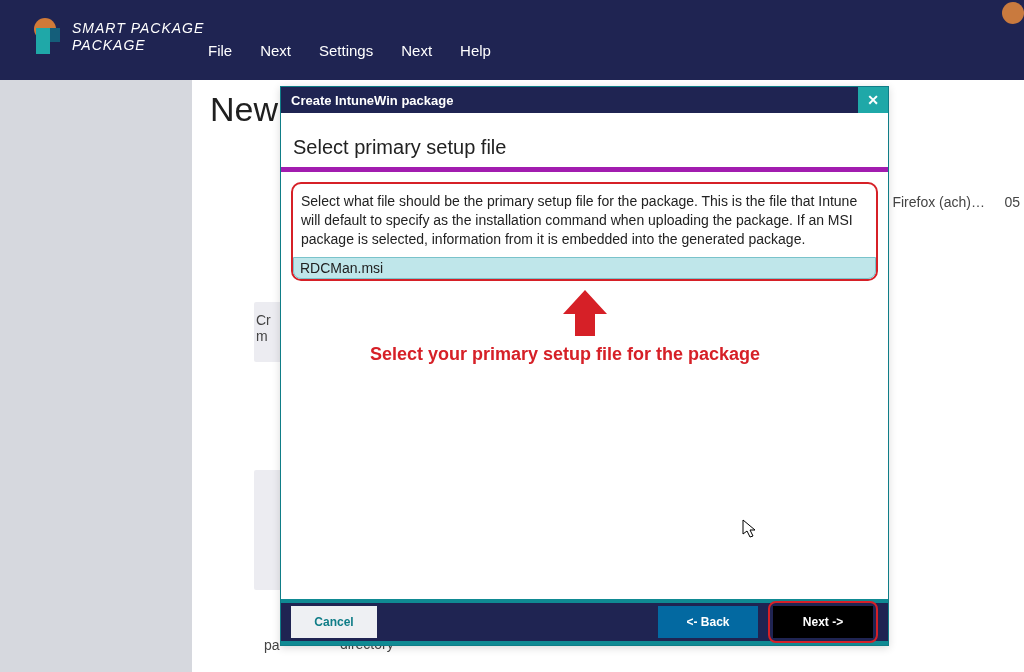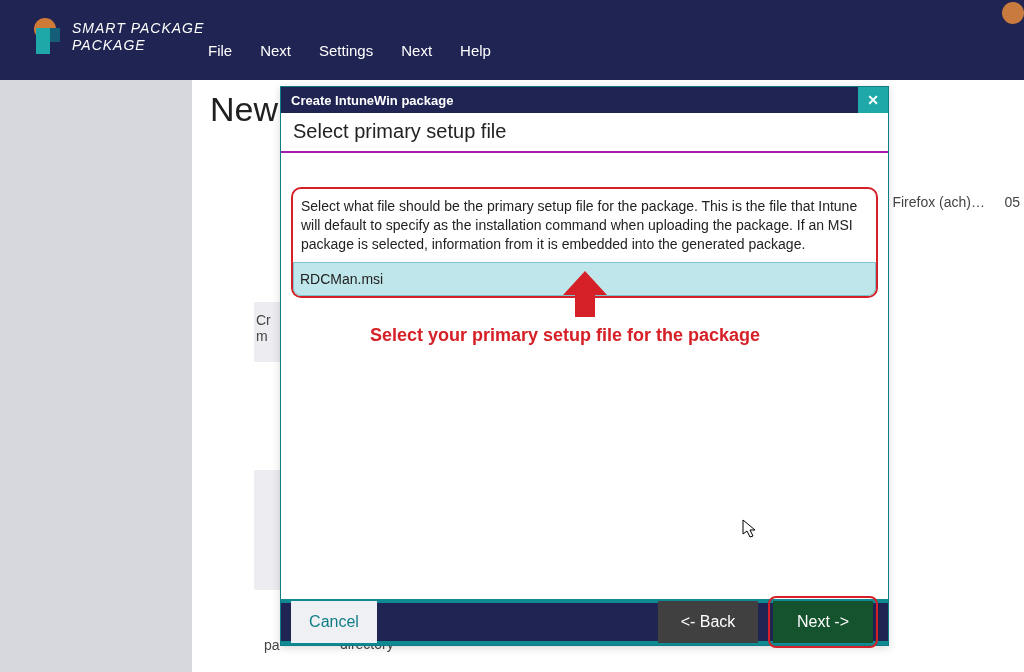--- a/index.html
+++ b/index.html
@@ -147,45 +147,44 @@
     display: flex;
     align-items: center;
     justify-content: center;
     color: #fff;
     font-size: 14px;
     cursor: pointer;
   }
   .dlg-subtitle {
     font-size: 20px;
     color: #222;
-    padding: 7px 12px 8px;
-    border-bottom: 2px solid #a21caf;
+    padding: 23px 12px 8px;
+    border-bottom: 5px solid #a21caf;
   }
   .dlg-body {
     flex: 1;
     position: relative;
     padding: 10px;
     overflow: hidden;
   }
   .highlight-box {
     border: 2.5px solid #d62027;
     border-radius: 10px;
     padding: 8px 8px 0;
-    margin-top: 24px;
   }
   .instruction {
     font-size: 14px;
     color: #222;
     line-height: 1.35;
     margin-bottom: 8px;
   }
   .file-row {
     background: #bfe6ea;
     border: 1px solid #7ac3cb;
-    padding: 8px 6px;
+    padding: 2px 6px;
     font-size: 14px;
     color: #222;
     margin: 0 -8px;
     border-radius: 0 0 8px 8px;
     cursor: pointer;
   }
   .red-arrow {
     position: absolute;
     left: 282px;
     top: 118px;
@@ -213,42 +212,42 @@
     background: #1f2452;
     border-top: 4px solid #0f8a93;
     border-bottom: 4px solid #0f8a93;
     height: 46px;
     display: flex;
     align-items: center;
     padding: 0 10px;
     gap: 10px;
   }
   .btn {
-    height: 42px;
+    height: 32px;
     min-width: 86px;
-    font-size: 16px;
+    font-size: 12px;
     border: none;
     cursor: pointer;
     display: flex;
     align-items: center;
     justify-content: center;
-    font-weight: 400;
+    font-weight: 700;
   }
   .btn.cancel {
     background: #eef0f3;
     color: #0f7d87;
   }
   .btn.back {
-    background: #404040;
+    background: #0369a1;
     color: #fff;
     margin-left: auto;
     min-width: 100px;
   }
   .btn.next {
-    background: #14532d;
+    background: #000000;
     color: #fff;
     min-width: 100px;
   }
   .next-highlight {
     border: 2.5px solid #d62027;
     border-radius: 8px;
     padding: 3px;
     display: flex;
   }
 </style>

